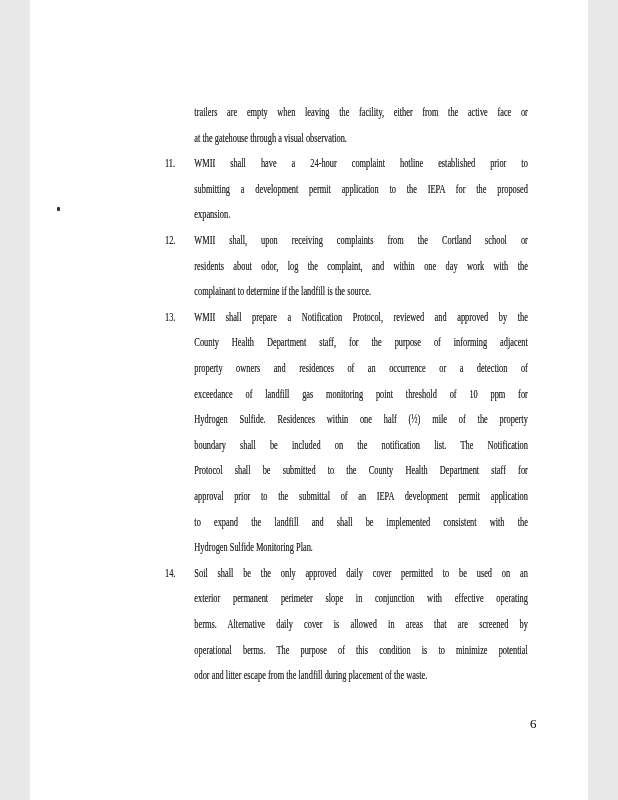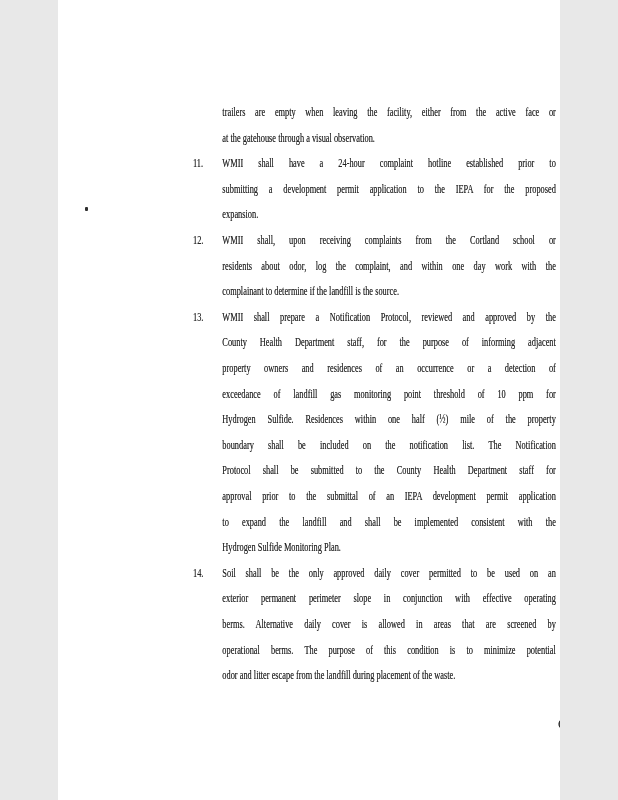--- a/index.html
+++ b/index.html
@@ -6,21 +6,21 @@
     --ink: #242424;
     --page-bg: #ffffff;
   }
   html, body {
     margin: 0;
     padding: 0;
     background: #e8e8e8;
   }
   .page {
     position: relative;
-    width: 502px;
+    width: 558px;
     height: 800px;
     margin: 0 auto;
     background: var(--page-bg);
     overflow: hidden;
     font-family: "Liberation Serif", "DejaVu Serif", serif;
     color: var(--ink);
   }
   
   .row {
     position: absolute;

